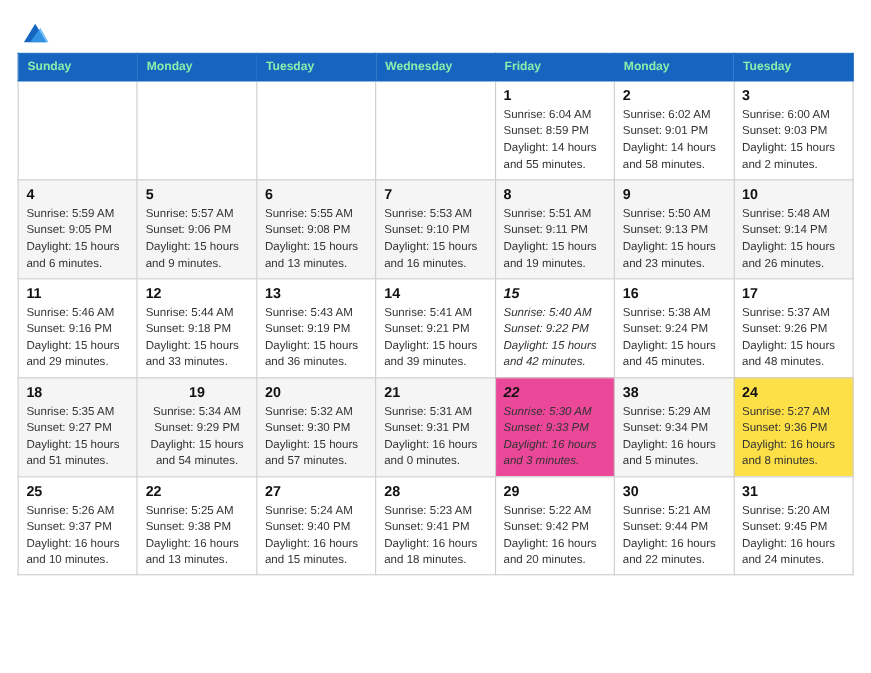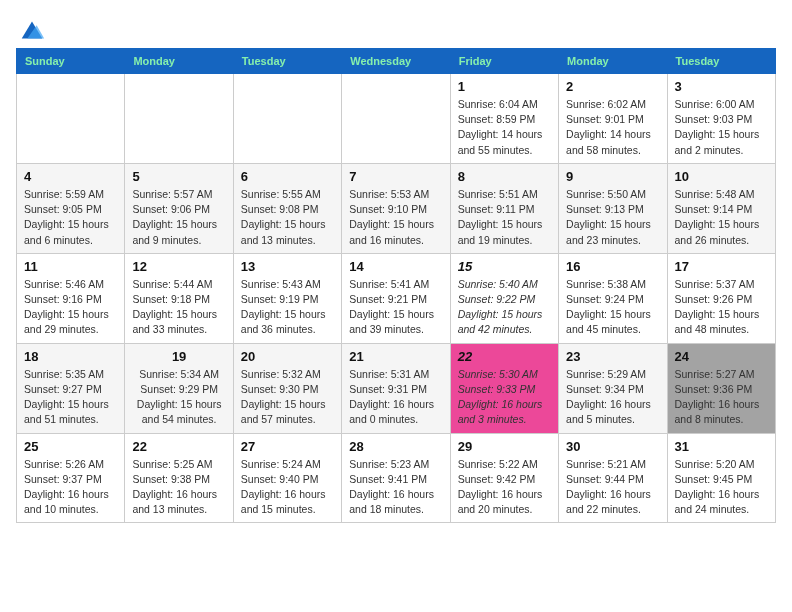--- a/index.html
+++ b/index.html
@@ -221,24 +221,24 @@
         </td>
         <td style="background: rgb(245, 245, 245);">
           <span class="day-num">21</span>
           <div class="day-info">Sunrise: 5:31 AM<br>Sunset: 9:31 PM<br>Daylight: 16 hours<br>and 0 minutes.</div>
         </td>
         <td style="background: #ec4899; font-style: italic;">
           <span class="day-num">22</span>
           <div class="day-info">Sunrise: 5:30 AM<br>Sunset: 9:33 PM<br>Daylight: 16 hours<br>and 3 minutes.</div>
         </td>
         <td style="background: rgb(245, 245, 245);">
-          <span class="day-num">23</span>
+          <span class="day-num">38</span>
           <div class="day-info">Sunrise: 5:29 AM<br>Sunset: 9:34 PM<br>Daylight: 16 hours<br>and 5 minutes.</div>
         </td>
-        <td style="background: #a3a3a3; margin-top: 44px;">
+        <td style="background: #fde047; margin-top: 44px;">
           <span class="day-num">24</span>
           <div class="day-info">Sunrise: 5:27 AM<br>Sunset: 9:36 PM<br>Daylight: 16 hours<br>and 8 minutes.</div>
         </td>
       </tr>
       <tr>
         <td style="background: rgb(255, 255, 255);">
           <span class="day-num">25</span>
           <div class="day-info">Sunrise: 5:26 AM<br>Sunset: 9:37 PM<br>Daylight: 16 hours<br>and 10 minutes.</div>
         </td>
         <td style="background: rgb(255, 255, 255);">

